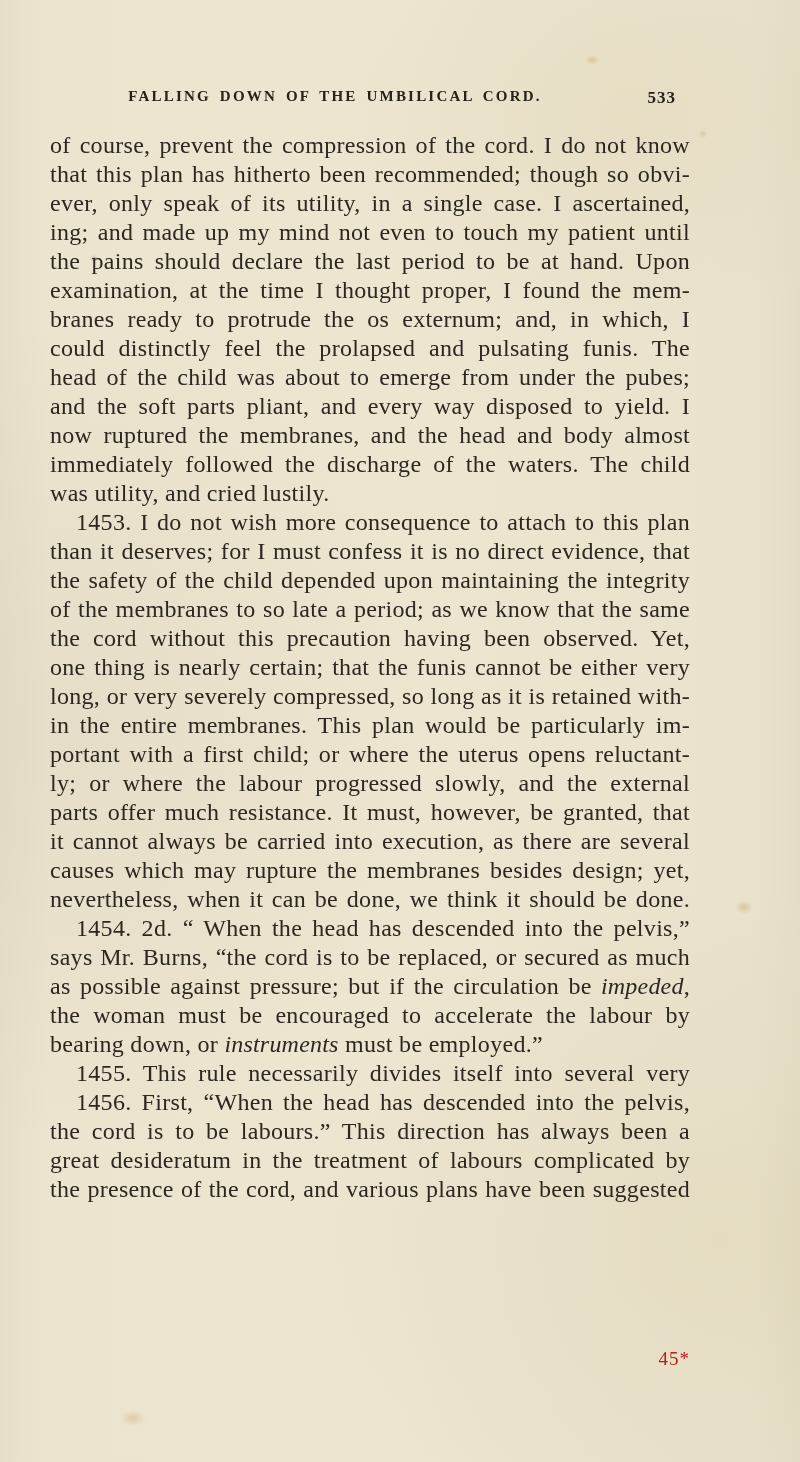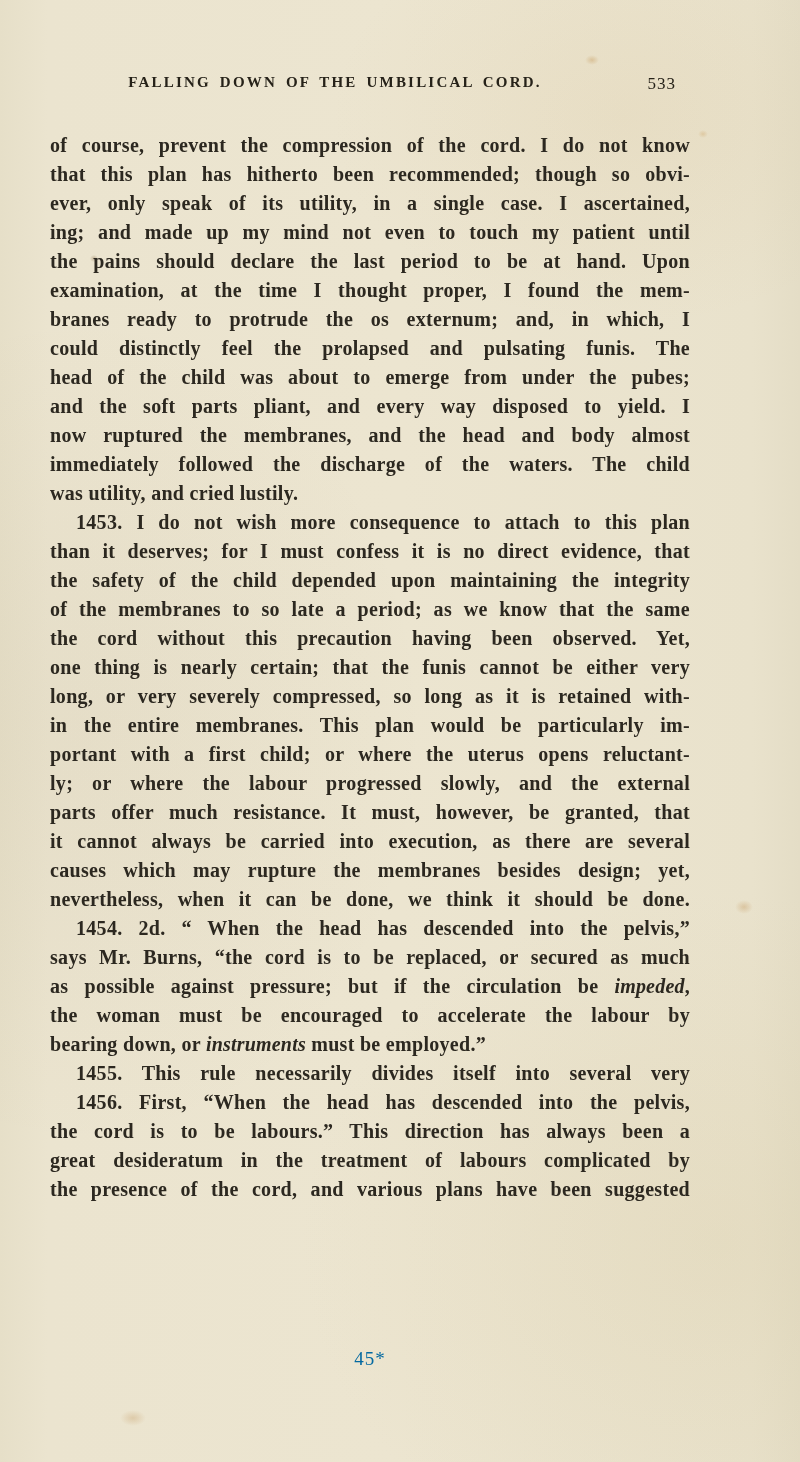--- a/index.html
+++ b/index.html
@@ -31,55 +31,54 @@
   }
   .spot.s1 { left: 585px; top: 55px;  width: 14px; height: 10px; background: radial-gradient(rgba(190,140,70,0.35), rgba(190,140,70,0) 70%); }
   .spot.s2 { left: 735px; top: 900px; width: 18px; height: 14px; background: radial-gradient(rgba(185,130,60,0.30), rgba(185,130,60,0) 70%); }
   .spot.s3 { left: 120px; top: 1410px; width: 26px; height: 16px; background: radial-gradient(rgba(180,125,55,0.25), rgba(180,125,55,0) 70%); }
   .spot.s4 { left: 90px; top: 255px; width: 8px; height: 7px; background: radial-gradient(rgba(120,90,50,0.35), rgba(120,90,50,0) 75%); }
   .spot.s5 { left: 698px; top: 130px; width: 10px; height: 8px; background: radial-gradient(rgba(200,150,80,0.30), rgba(200,150,80,0) 70%); }
 
   .page-header {
     position: absolute;
     left: 50px;
-    top: 74px;
+    top: 88px;
     width: 640px;
     height: 26px;
     color: #262219;
   }
   .running-title {
     position: absolute;
     left: 0;
     right: 70px;
     text-align: center;
     font-weight: bold;
     font-size: 15px;
     letter-spacing: 2.2px;
     word-spacing: 3px;
     white-space: nowrap;
   }
   .page-number {
     position: absolute;
     right: 14px;
     top: 0;
-    font-weight: normal;
+    font-weight: bold;
     font-size: 17px;
     letter-spacing: 1px;
     text-align: right;
   }
 
   .text-block {
     position: absolute;
     left: 50px;
     top: 131px;
     width: 640px;
     color: #2c2820;
-    font-size: 20px;
+    font-size: 24px;
     letter-spacing: 0.3px;
-    font-weight: bold;
   }
   .text-line {
     height: 29px;
     line-height: 29px;
     text-align: justify;
     text-align-last: justify;
     overflow: hidden;
     white-space: nowrap;
   }
   .text-line.indent {
@@ -91,23 +90,23 @@
   .text-line i {
     font-style: italic;
     letter-spacing: 0.2px;
   }
 
   .signature-mark {
     position: absolute;
     left: 50px;
     top: 1348px;
     width: 640px;
-    text-align: center;
+    text-align: right;
     font-size: 19px;
-    color: #0369a1;
+    color: #b91c1c;
     letter-spacing: 1px;
   }
 </style>
 </head>
 <body>
 
 <div class="paper"></div>
 <div class="spot s1"></div>
 <div class="spot s2"></div>
 <div class="spot s3"></div>

